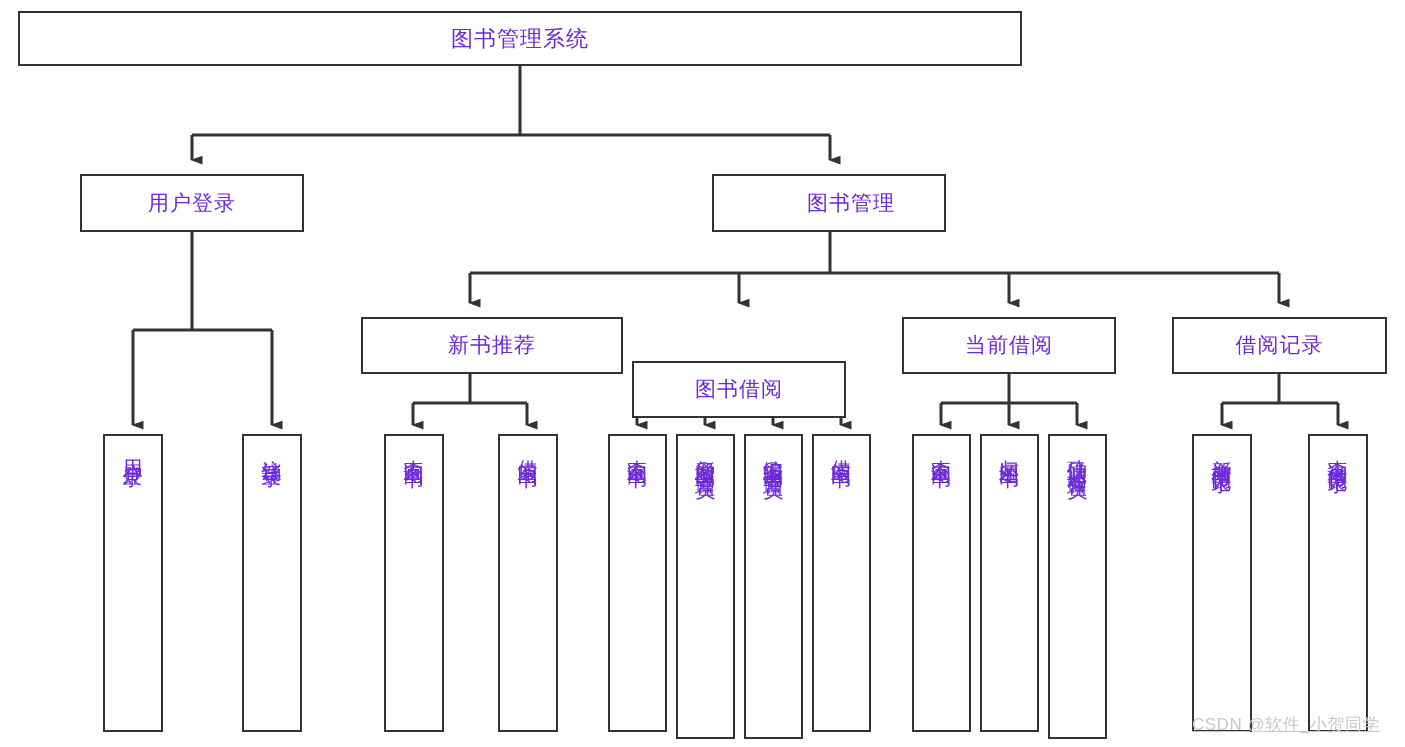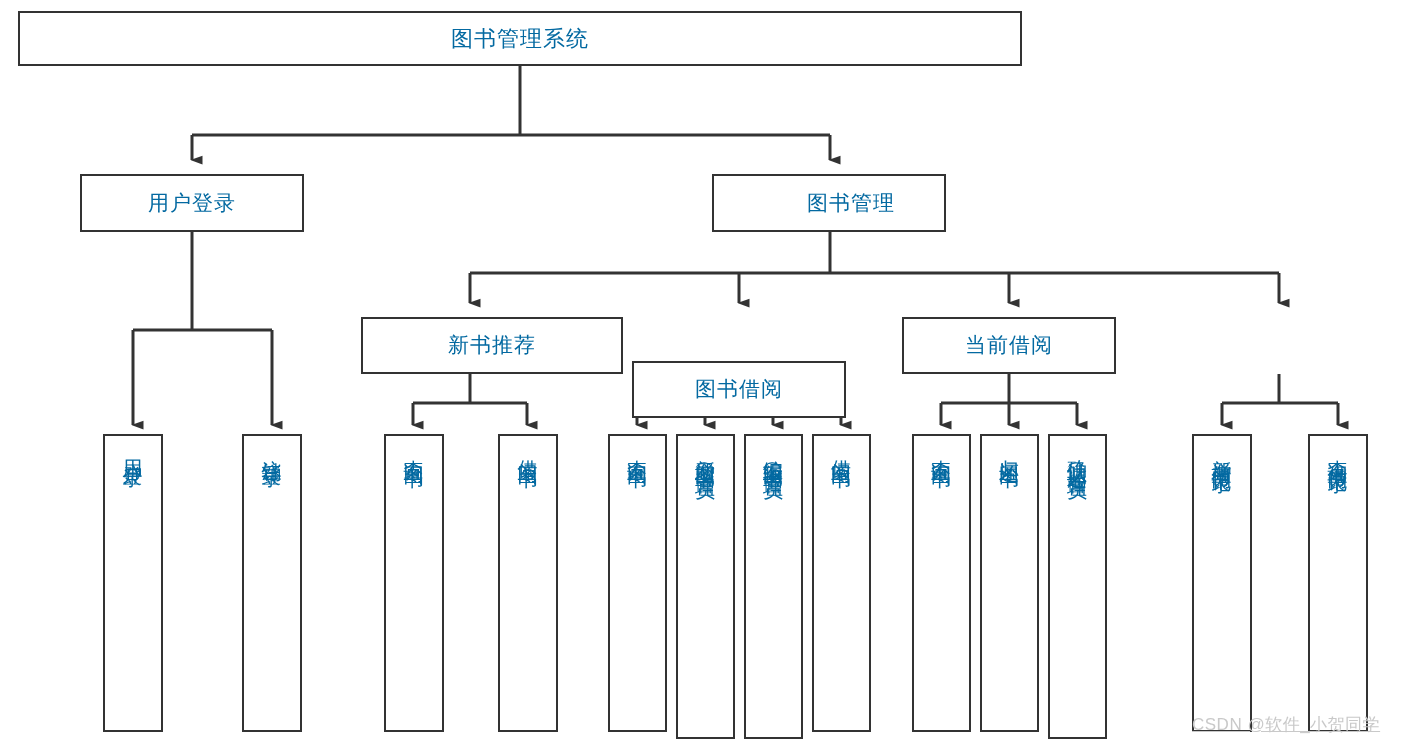--- a/index.html
+++ b/index.html
@@ -32,21 +32,21 @@
     background: #ffffff;
     border: 2px solid #333333;
     display: flex;
     align-items: center;
     justify-content: center;
     color: #222222;
   }
   .node .label {
     display: block;
     line-height: 1.18;
-    color: #0369a1;
+    color: #6d28d9;
   }
   
   .node.horiz .label {
     font-size: 21px;
     letter-spacing: 1px;
     white-space: nowrap;
   }
   .node.root .label {
     font-size: 22px;
     letter-spacing: 1px;
@@ -145,20 +145,23 @@
   </div>
 
   <div class="node horiz" style="left:632px; top:317px; width:214px; height:57px;margin-top:44px;">
     <span class="label">图书借阅</span>
   </div>
 
   <div class="node horiz" style="left:902px; top:317px; width:214px; height:57px;">
     <span class="label">当前借阅</span>
   </div>
 
+  <div class="node horiz" style="left:1172px; top:317px; width:215px; height:57px;">
+    <span class="label">借阅记录</span>
+  </div>
 
   <div class="node vert" style="left:103px; top:434px; width:60px; height:298px;">
     <span class="label">用户登录</span>
   </div>
 
   <div class="node vert" style="left:242px; top:434px; width:60px; height:298px;">
     <span class="label">注销登录</span>
   </div>
 
   <div class="node vert" style="left:384px; top:434px; width:60px; height:298px;">

